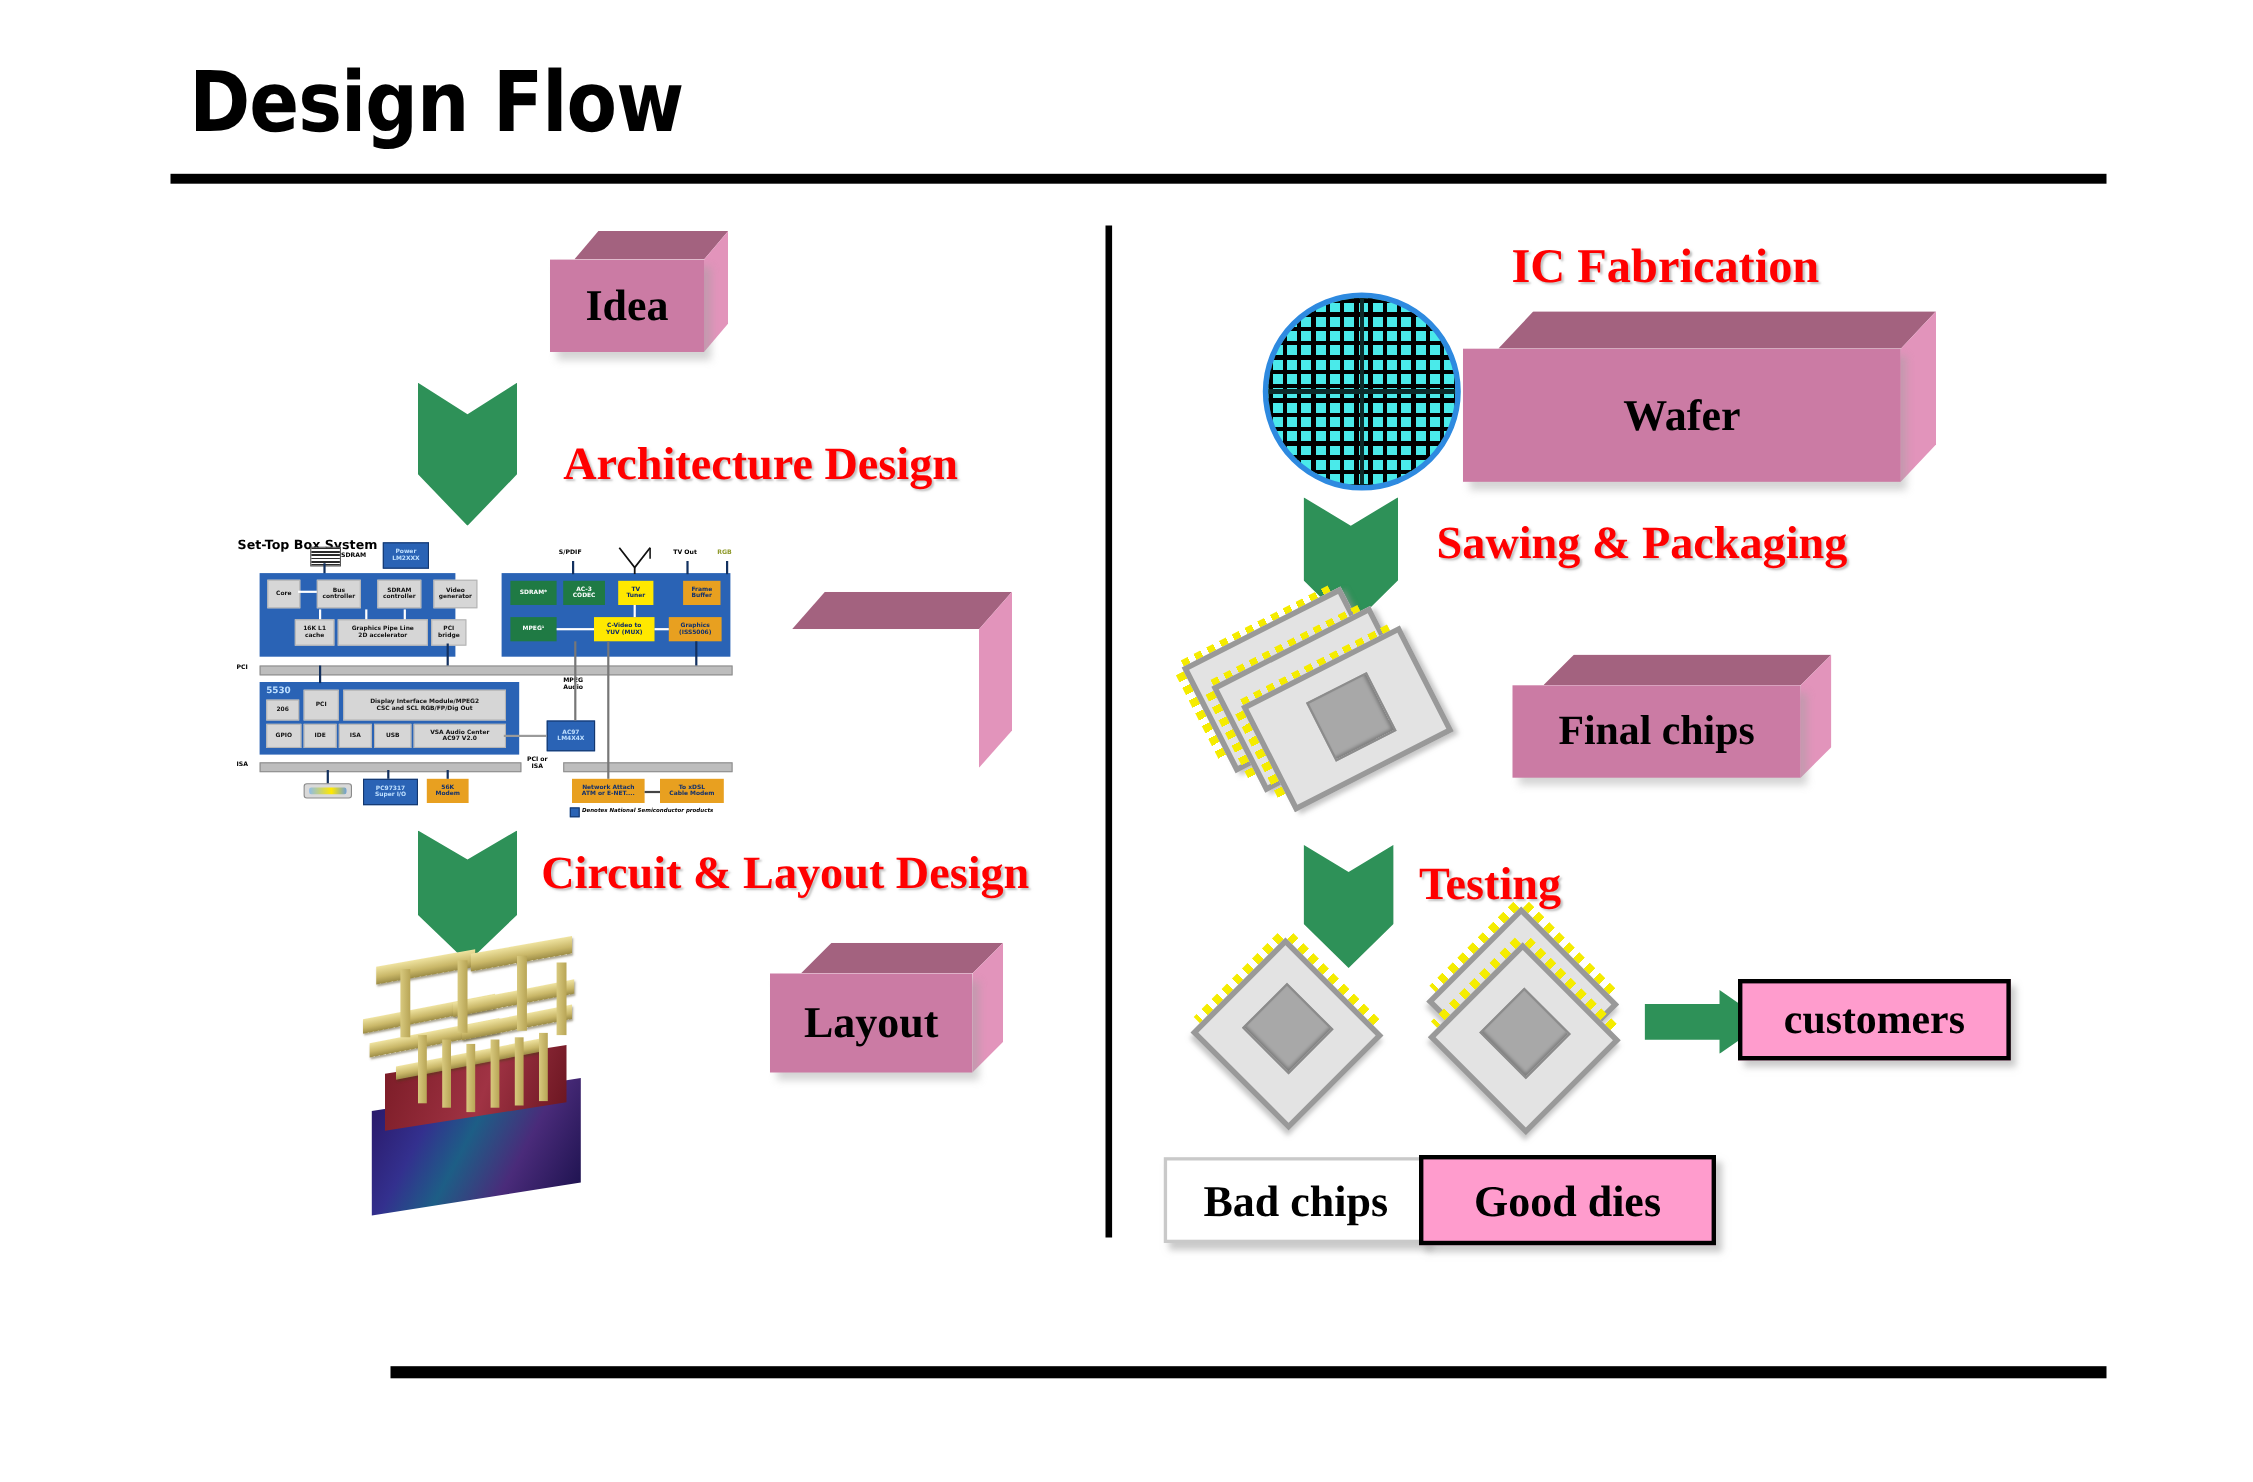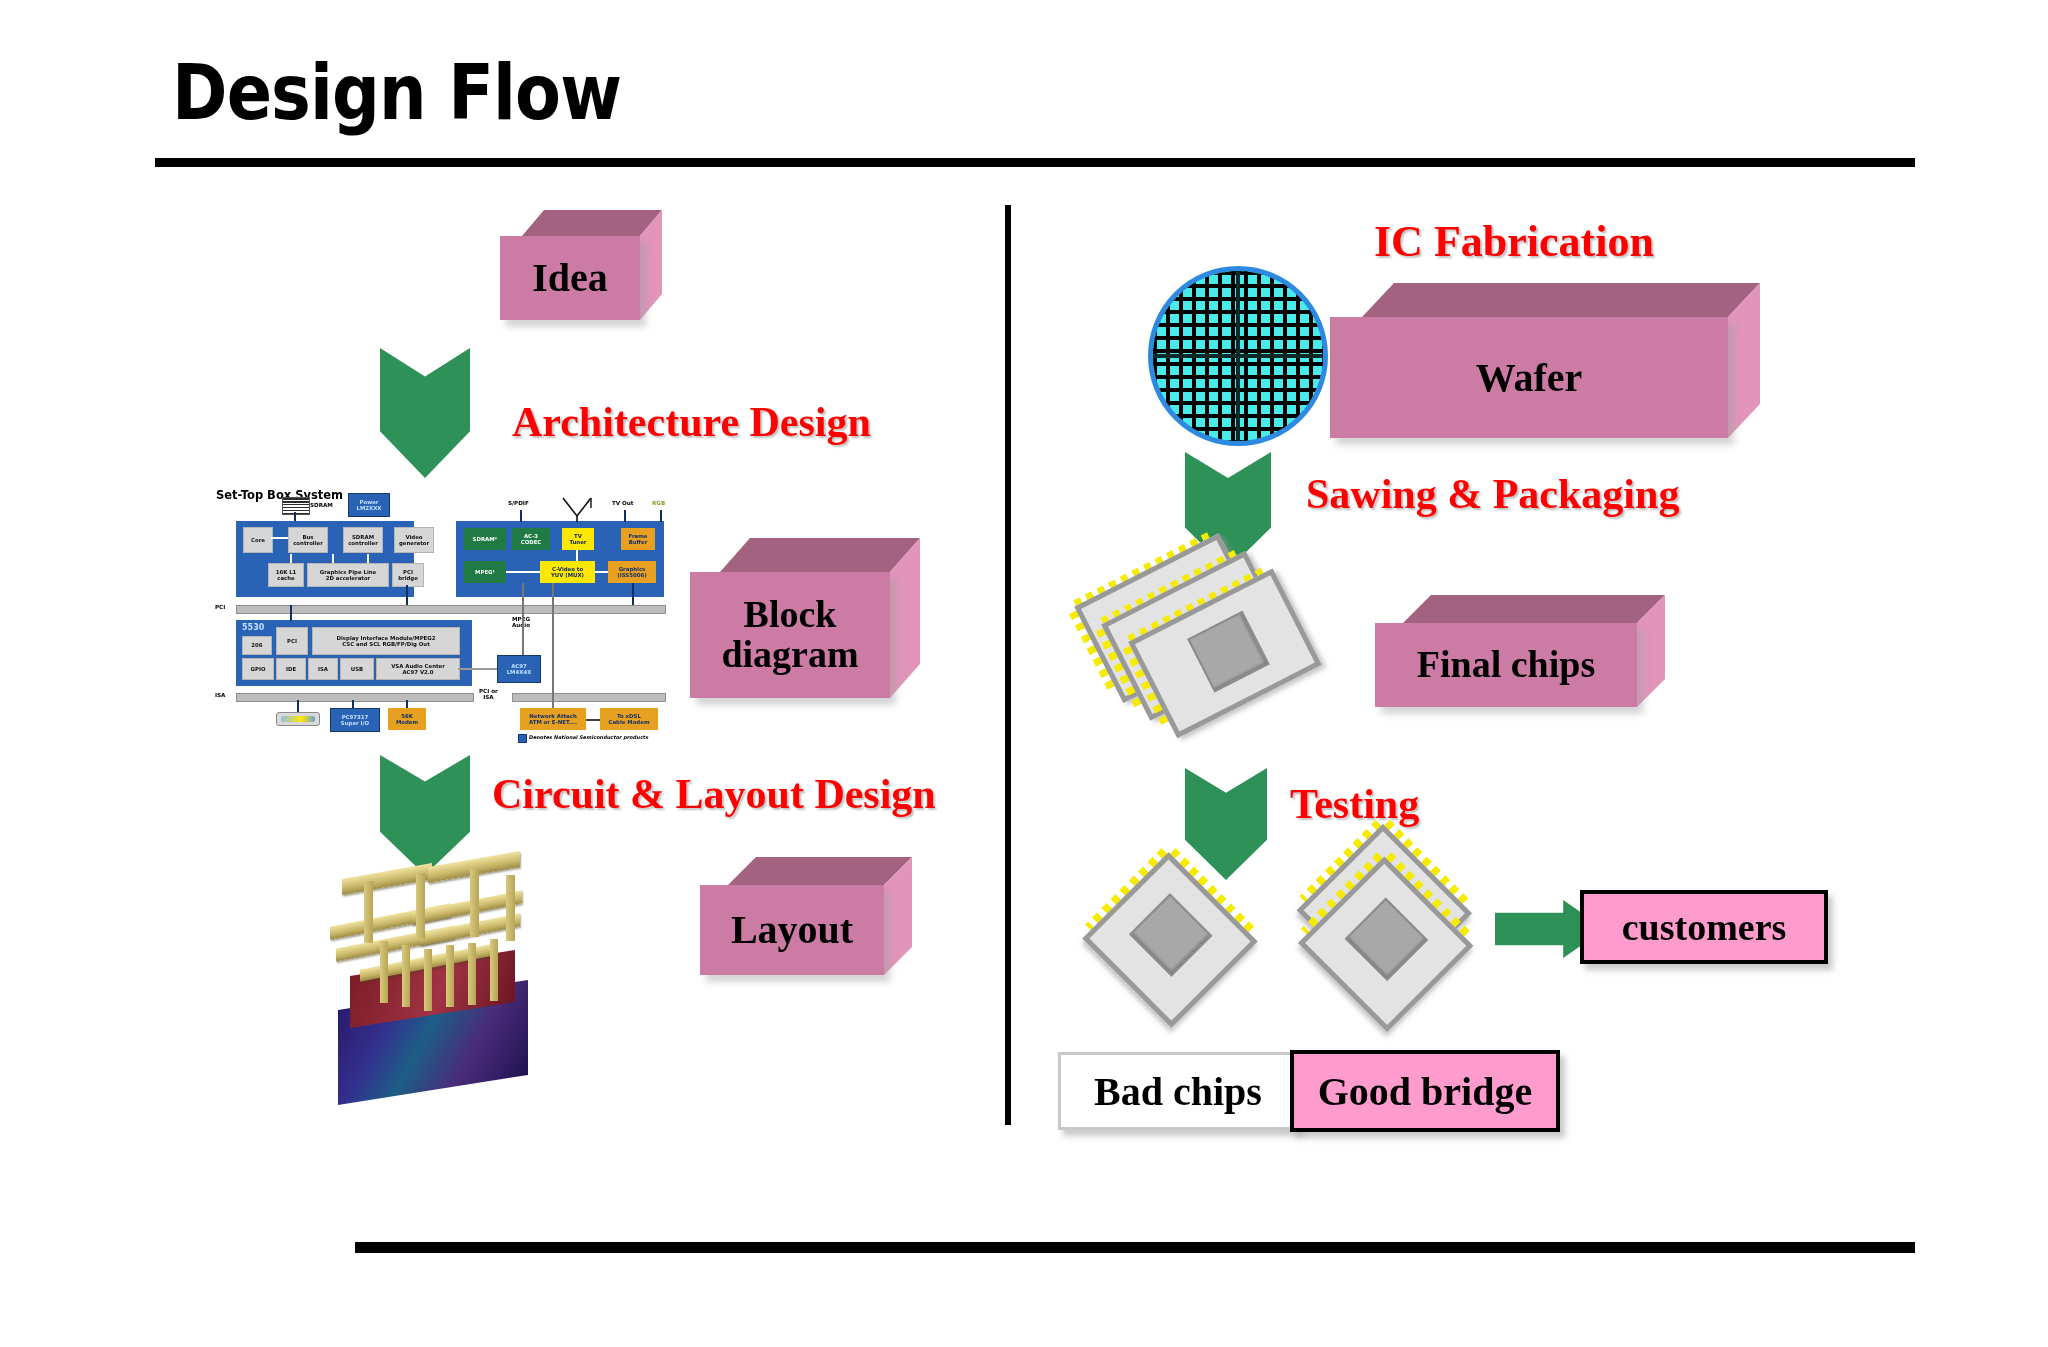--- a/index.html
+++ b/index.html
@@ -231,26 +231,20 @@
   <div class="vline" style="left:340px;top:95px;height:125px;background:#777;"></div>
   <div class="hline" style="left:374px;top:231px;width:14px;background:#444;"></div>
 
   <div class="fnsq" style="left:306px;top:246px;"></div>
   <div class="footnote" style="left:317px;top:246px;">Denotes National Semiconductor products</div>
 </div>
 
 <div class="box3d" style="left:690px;top:538px;width:230px;height:160px;">
   <div class="top" style="left:30px;top:0;width:200px;height:34px;clip-path:polygon(0 100%,30px 0,100% 0,calc(100% - 30px) 100%);"></div>
   <div class="side" style="left:200px;top:0;width:30px;height:160px;clip-path:polygon(0 34px,100% 0,100% calc(100% - 34px),0 100%);"></div>
-  <div class="front" style="left:0;top:34px;width:200px;height:126px;font-size:38px;">
-    <div>
-      <span>Block</span>
-      <span>diagram</span>
-    </div>
-  </div>
 </div>
 
 <div class="arrow-down" style="left:380px;top:755px;width:90px;height:120px;"></div>
 
 <div class="redhead" style="left:492px;top:770px;font-size:42px;">Circuit &amp; Layout Design</div>
 
 <div id="layout-render">
   <div class="substrate"></div>
   <div class="red1"></div>
   <div class="mline" style="left:22px;top:26px;width:90px;height:16px;transform:skewY(-10deg);"></div>
@@ -362,14 +356,14 @@
 
 <div class="flatbox" style="left:1580px;top:890px;width:240px;height:66px;background:#ff9ccd;font-size:38px;">
   <span>customers</span>
 </div>
 
 <div class="flatbox" style="left:1058px;top:1052px;width:234px;height:72px;background:#ffffff;border-color:#c9c9c9;border-width:3px;font-size:40px;">
   <span>Bad chips</span>
 </div>
 
 <div class="flatbox" style="left:1290px;top:1050px;width:262px;height:74px;background:#ff9ccd;font-size:40px;">
-  <span>Good bridge</span>
+  <span>Good dies</span>
 </div>
 
 </body></html>

